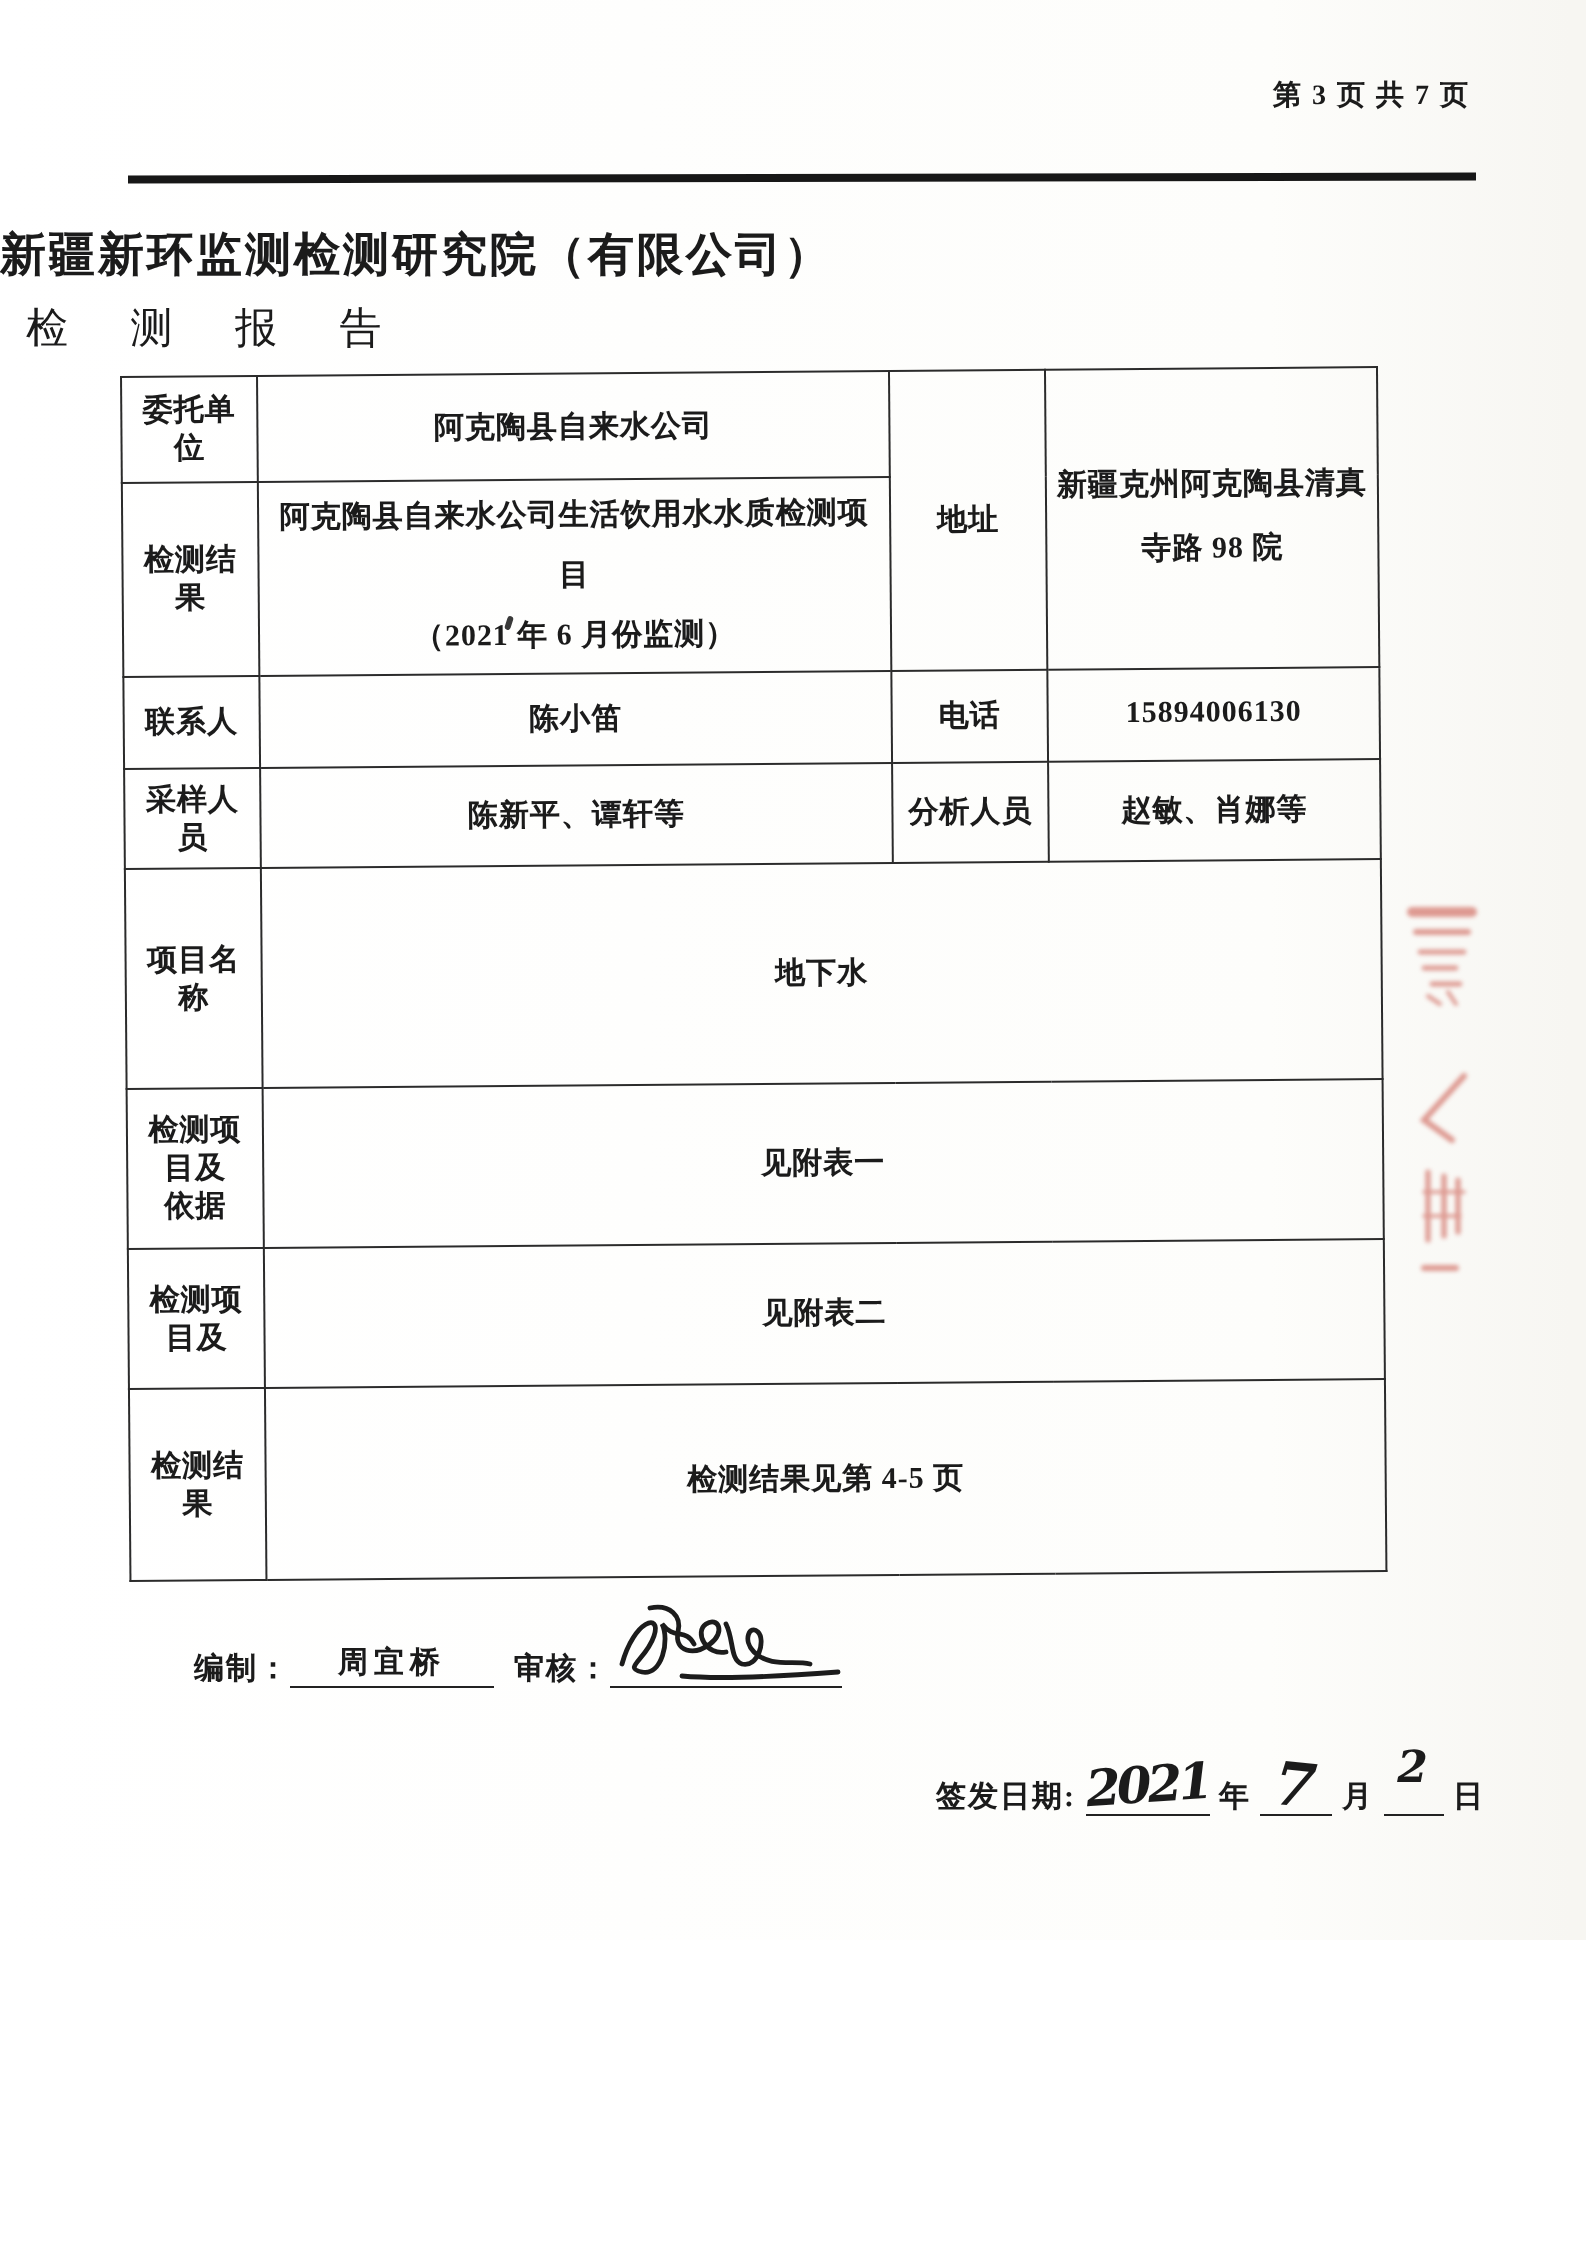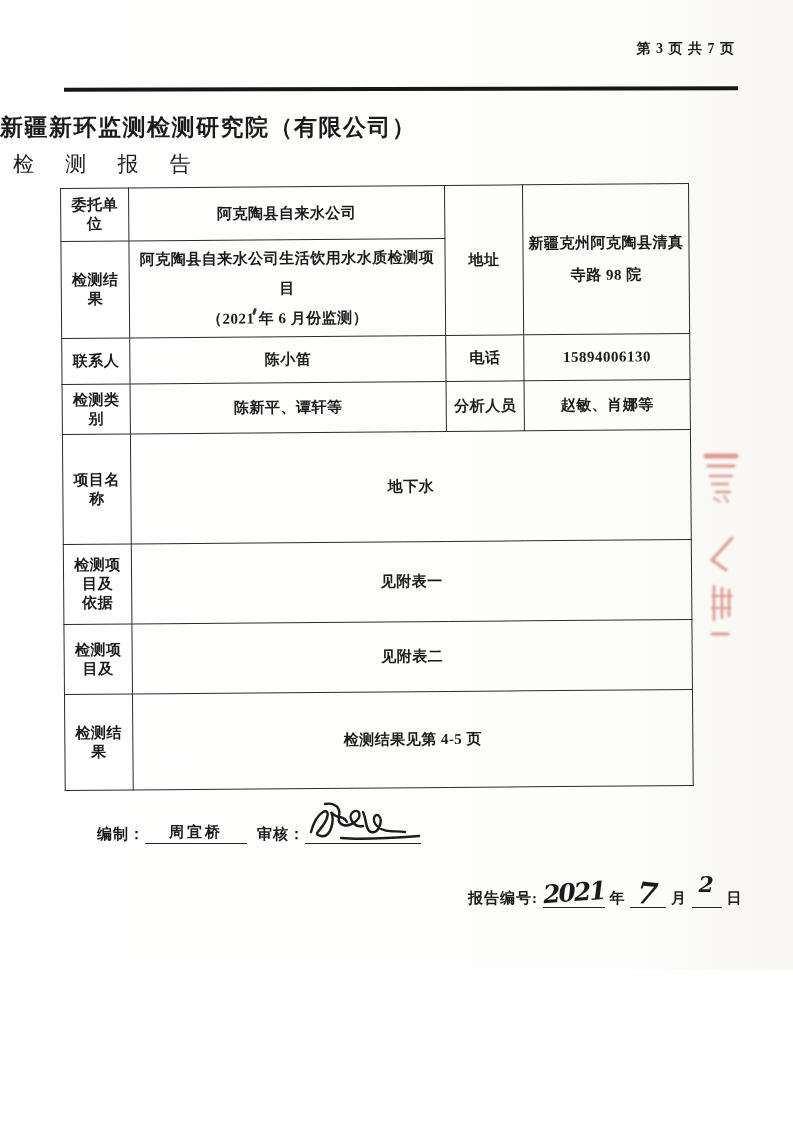--- a/index.html
+++ b/index.html
@@ -124,21 +124,21 @@
         <div class="pline">（2021 年 6 月份监测）</div>
       </td>
     </tr>
     <tr class="r3">
       <td>联系人</td>
       <td>陈小笛</td>
       <td>电话</td>
       <td>15894006130</td>
     </tr>
     <tr class="r4">
-      <td>检测类别</td>
+      <td>采样人员</td>
       <td>陈新平、谭轩等</td>
       <td>分析人员</td>
       <td>赵敏、肖娜等</td>
     </tr>
     <tr class="r5">
       <td>项目名称</td>
       <td colspan="3">地下水</td>
     </tr>
     <tr class="r6">
       <td>
@@ -172,21 +172,21 @@
       </svg>
     </span>
   </div>
 
   <div class="sig-item" style="left:97px; top:820px;">
     <span>编制：</span><span class="blank prepared-blank">周宜桥</span>
   </div>
 
 
   <div class="sig-item" style="left:468px; top:872px;">
-    <span>报告编号:</span>
+    <span>签发日期:</span>
     <span class="dblank" style="width:62px;"><span class="hand hand-year">2021</span></span>
     <span>年</span>
     <span class="dblank" style="width:36px;"><span class="hand hand-month">7</span></span>
     <span>月</span>
     <span class="dblank" style="width:30px;"><span class="hand hand-day">2</span></span>
     <span>日</span>
   </div>
 
   <svg class="stamp" width="44" height="212" viewBox="0 0 44 212">
     <g fill="none" stroke="#c23b2e" stroke-linecap="round">

